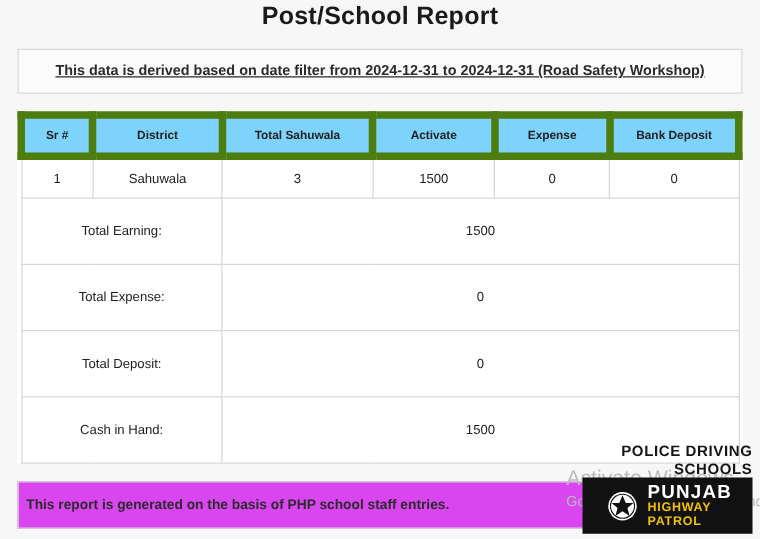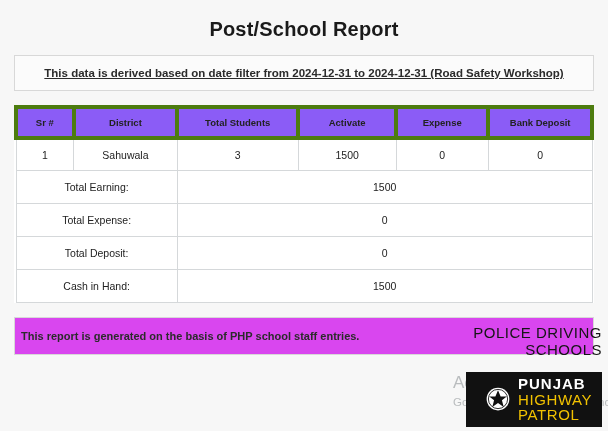--- a/index.html
+++ b/index.html
@@ -20,21 +20,21 @@
     height: 431px;
     position: relative;
     box-sizing: border-box;
     padding: 0 14px;
   }
   .title {
     text-align: center;
     font-size: 20px;
     font-weight: bold;
     color: #1a1a1a;
-    padding-top: 18px;
+    padding-top: 2px;
     padding-bottom: 14px;
     letter-spacing: 0.2px;
   }
   .notice {
     border: 1px solid #d8d8d8;
     background: #fbfbfb;
     text-align: center;
     font-size: 11.5px;
     font-weight: bold;
     color: #2b2b2b;
@@ -42,39 +42,39 @@
     margin-bottom: 14px;
     text-decoration: underline;
   }
   table.report {
     width: 100%;
     border-collapse: collapse;
     font-size: 10.5px;
     background: #fff;
   }
   table.report th {
-    background: #8b5cf6;
-    border: 4px solid #4d7c0f;
+    background: #7dd3fc;
+    border: 6px solid #4d7c0f;
     font-size: 9.5px;
     font-weight: bold;
     text-align: center;
     padding: 8px 4px;
     color: #222;
   }
   table.report td {
     border: 1px solid #d5d8da;
     text-align: center;
     padding: 9px 4px;
     font-size: 10.5px;
     color: #222;
     background: #fff;
   }
   table.report tr.summary td.label {
     text-align: center;
-    padding: 10px 4px;
+    padding: 20px 4px;
   }
   table.report tr.summary td.value {
     text-align: center;
   }
   .footer-note {
     margin-top: 14px;
     border: 1px solid #d8d8d8;
     background: #d946ef;
     font-size: 11px;
     font-weight: bold;
@@ -101,25 +101,25 @@
     margin-top: 2px;
   }
   .brand {
     position: absolute;
     right: 6px;
     bottom: 4px;
     width: 136px;
     text-align: right;
   }
   .brand .pds {
-    font-size: 15px;
-    font-weight: normal;
+    font-size: 12px;
+    font-weight: bold;
     color: #151515;
     letter-spacing: 0.5px;
-    margin-bottom: 14px;
+    margin-bottom: 0;
   }
   .brand .plate {
     background: #111;
     display: flex;
     align-items: center;
     justify-content: flex-start;
     padding: 4px 18px;
     gap: 6px;
   }
   .brand .emblem {
@@ -132,40 +132,40 @@
     line-height: 1.05;
   }
   .brand .punjab {
     color: #fff;
     font-size: 15px;
     font-weight: bold;
     letter-spacing: 1px;
   }
   .brand .hwp {
     color: #f2c200;
-    font-size: 15px;
-    font-weight: normal;
+    font-size: 10px;
+    font-weight: bold;
     letter-spacing: 0.6px;
   }
 </style>
 </head>
 <body>
 
 <div class="page">
 
   <div class="title">Post/School Report</div>
 
   <div class="notice">This data is derived based on date filter from 2024-12-31 to 2024-12-31 (Road Safety Workshop)</div>
 
   <table class="report">
     <thead>
       <tr>
         <th style="width:10%">Sr #</th>
         <th style="width:18%">District</th>
-        <th style="width:21%">Total Students</th>
+        <th style="width:21%">Total Sahuwala</th>
         <th style="width:17%">Activate</th>
         <th style="width:16%">Expense</th>
         <th style="width:18%">Bank Deposit</th>
       </tr>
     </thead>
     <tbody>
       <tr>
         <td>1</td>
         <td>Sahuwala</td>
         <td>3</td>

